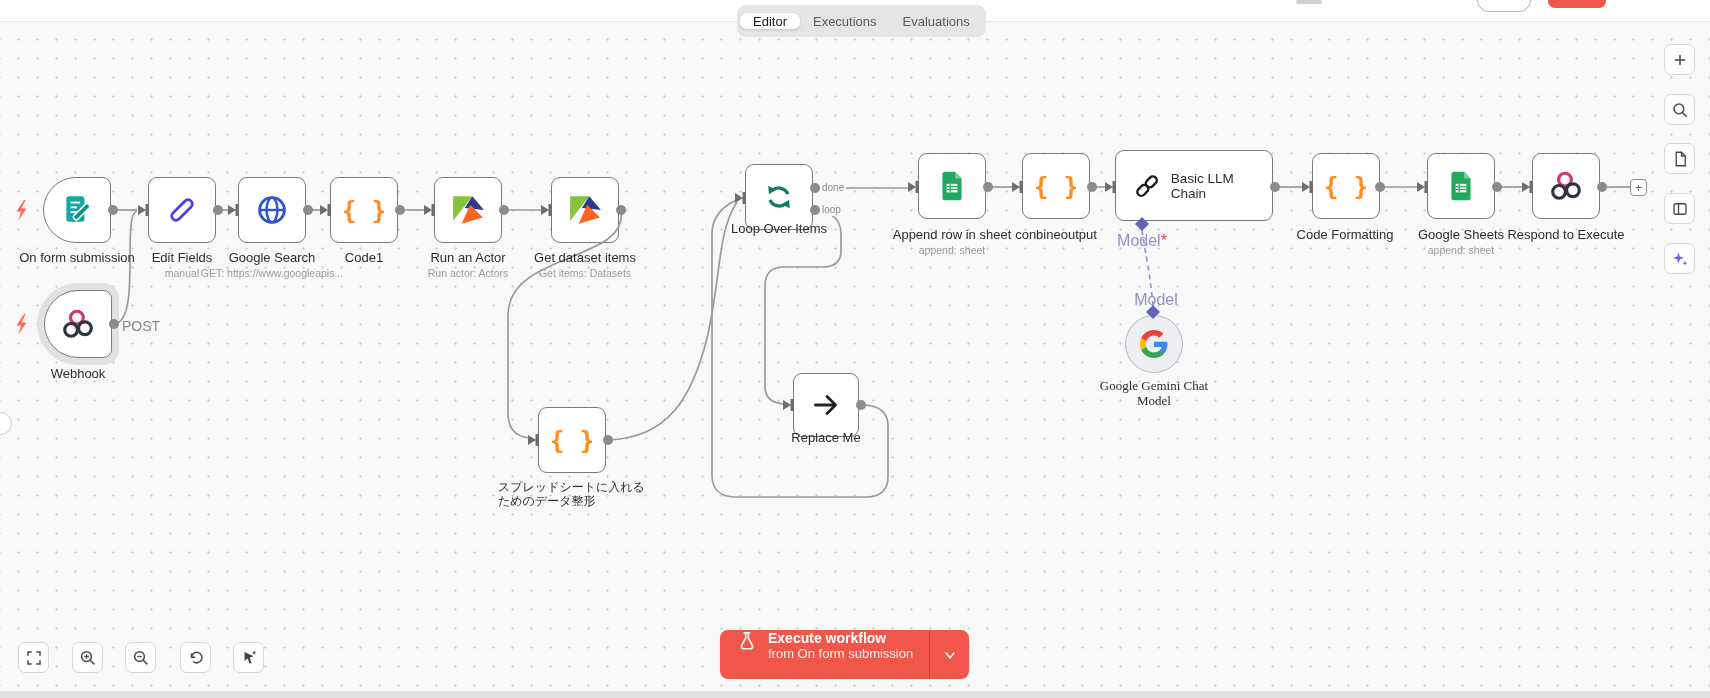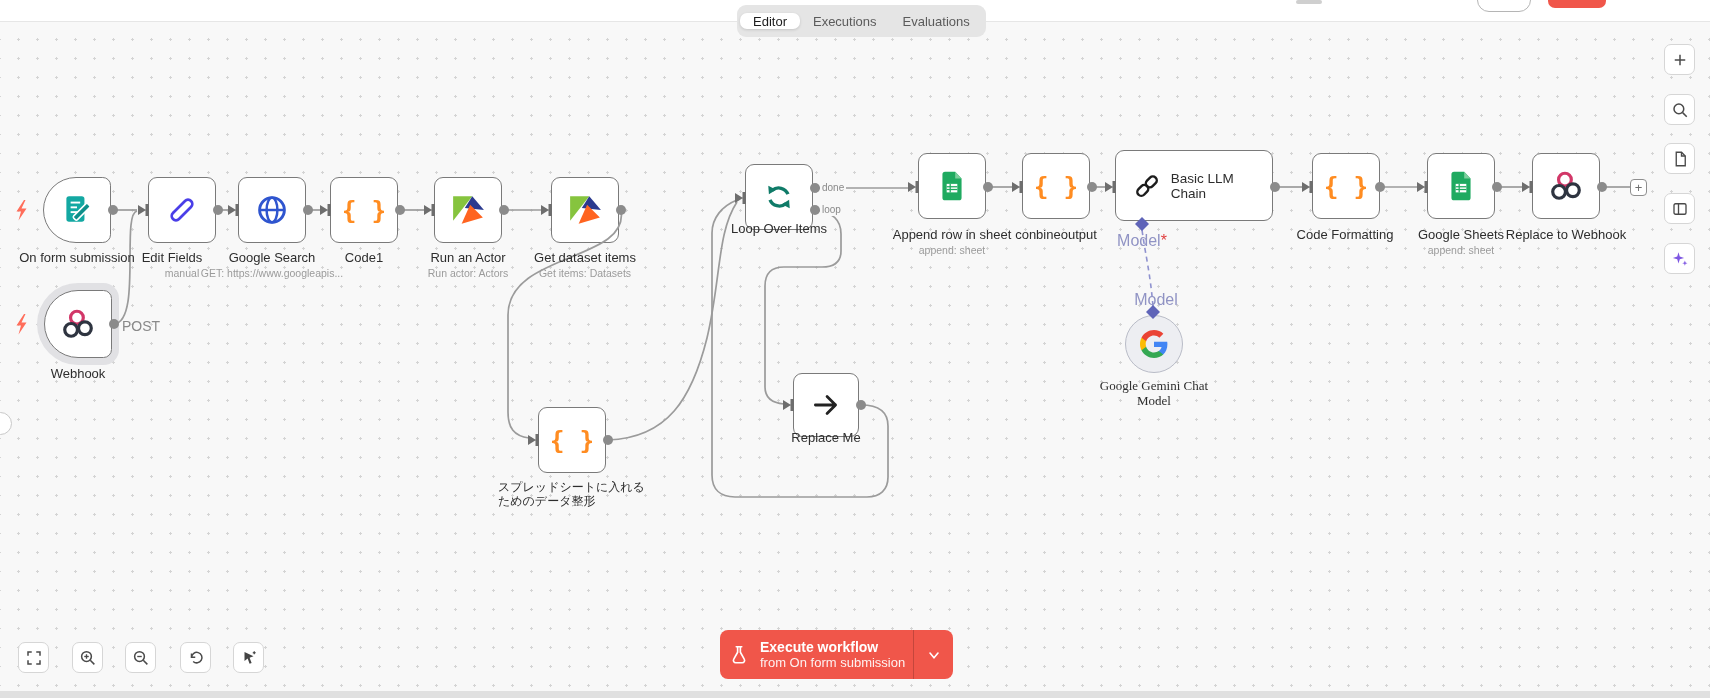--- a/index.html
+++ b/index.html
@@ -33,21 +33,21 @@
   .portlabel.bg{background:#f8f8f8;padding:0 2px;line-height:12px;}
   .modelreq{position:absolute;transform:translateX(-50%);font-size:16px;color:#9093c4;z-index:6;}
   .modelreq .req{color:#e03e3e;}
   .wires{position:absolute;left:0;top:0;z-index:5;pointer-events:none;}
   
   .tbtn{position:absolute;width:31px;height:31px;background:#fff;border:1px solid #d6d6d6;border-radius:7px;
         box-sizing:border-box;display:flex;align-items:center;justify-content:center;color:#4a4a4a;z-index:10;}
   
   .exec{position:absolute;left:720px;top:630px;height:49px;background:#f0564a;border-radius:8px;
         display:flex;align-items:stretch;color:#fff;z-index:11;overflow:hidden;}
-  .exec-main{display:flex;align-items:center;gap:10px;padding:0 8px;}
+  .exec-main{display:flex;gap:10px;padding:0 16px;}
   .exec-title{font-size:14px;font-weight:700;line-height:17px;}
   .exec-sub{font-size:13px;opacity:.92;line-height:14px;}
   .exec-chev{width:39px;display:flex;align-items:center;justify-content:center;
              border-left:1px solid rgba(0,0,0,.18);}
   
   .ghost-pill{position:absolute;left:1477px;top:-14px;width:52px;height:24px;border:1.3px solid #b5b5b5;
               border-radius:12px;background:#fff;z-index:12;}
   .red-sliver{position:absolute;left:1548px;top:-8px;width:58px;height:16px;border-radius:7px;
               background:#f0564a;z-index:12;}
   .gray-sliver{position:absolute;left:1296px;top:0;width:26px;height:4px;background:#cfcfcf;border-radius:2px;z-index:12;}
@@ -271,37 +271,37 @@
     M783,400 L791,405 L783,410 Z M790.5,399 h3.5 v12 h-3.5 Z
     M528,435 L536,440 L528,445 Z M535.5,434 h3.5 v12 h-3.5 Z"></path>
   <g fill="#ff6d5a">
     <path d="M24,200 L16.5,211.5 L21,211.5 L18.5,220.5 L26.5,208.5 L21.5,208.5 L25.5,200 Z"></path>
     <path d="M24,314 L16.5,325.5 L21,325.5 L18.5,334.5 L26.5,322.5 L21.5,322.5 L25.5,314 Z"></path>
   </g>
 </svg>
 
 <div class="nlabel" style="left:77px;top:250px">On form submission</div>
 <div class="nlabel" style="left:78px;top:366px">Webhook</div>
-<div class="nlabel" style="left:172px;top:250px">Edit Fields</div>
+<div class="nlabel" style="left:182px;top:250px">Edit Fields</div>
 <div class="nsub" style="left:182px;top:267px">manual</div>
 <div class="nlabel" style="left:272px;top:250px">Google Search</div>
 <div class="nsub" style="left:272px;top:267px">GET: https://www.googleapis...</div>
 <div class="nlabel" style="left:364px;top:250px">Code1</div>
 <div class="nlabel" style="left:468px;top:250px">Run an Actor</div>
 <div class="nsub" style="left:468px;top:267px">Run actor: Actors</div>
 <div class="nlabel" style="left:585px;top:250px">Get dataset items</div>
 <div class="nsub" style="left:585px;top:267px">Get items: Datasets</div>
 <div class="nlabel" style="left:779px;top:221px">Loop Over Items</div>
 <div class="nlabel" style="left:952px;top:227px">Append row in sheet</div>
 <div class="nsub" style="left:952px;top:244px">append: sheet</div>
 <div class="nlabel" style="left:1056px;top:227px">conbineoutput</div>
 <div class="nlabel" style="left:1345px;top:227px">Code Formatting</div>
 <div class="nlabel" style="left:1461px;top:227px">Google Sheets</div>
 <div class="nsub" style="left:1461px;top:244px">append: sheet</div>
-<div class="nlabel" style="left:1566px;top:227px">Replace to Webhook</div>
+<div class="nlabel" style="left:1566px;top:227px">Respond to Execute</div>
 <div class="nlabel" style="left:826px;top:430px">Replace Me</div>
 <div class="nlabel jp" style="left:573px;top:480px">
   <span>スプレッドシートに入れる</span><br><span>ためのデータ整形</span>
 </div>
 <div class="nlabel wrap" style="left:1154px;top:378px">Google Gemini Chat Model</div>
 
 <div class="portlabel" style="left:122px;top:318px;font-size:14px">POST</div>
 <div class="portlabel bg" style="left:820px;top:182px">done</div>
 <div class="portlabel bg" style="left:820px;top:204px">loop</div>
 <div class="modelreq" style="left:1142px;top:232px">

